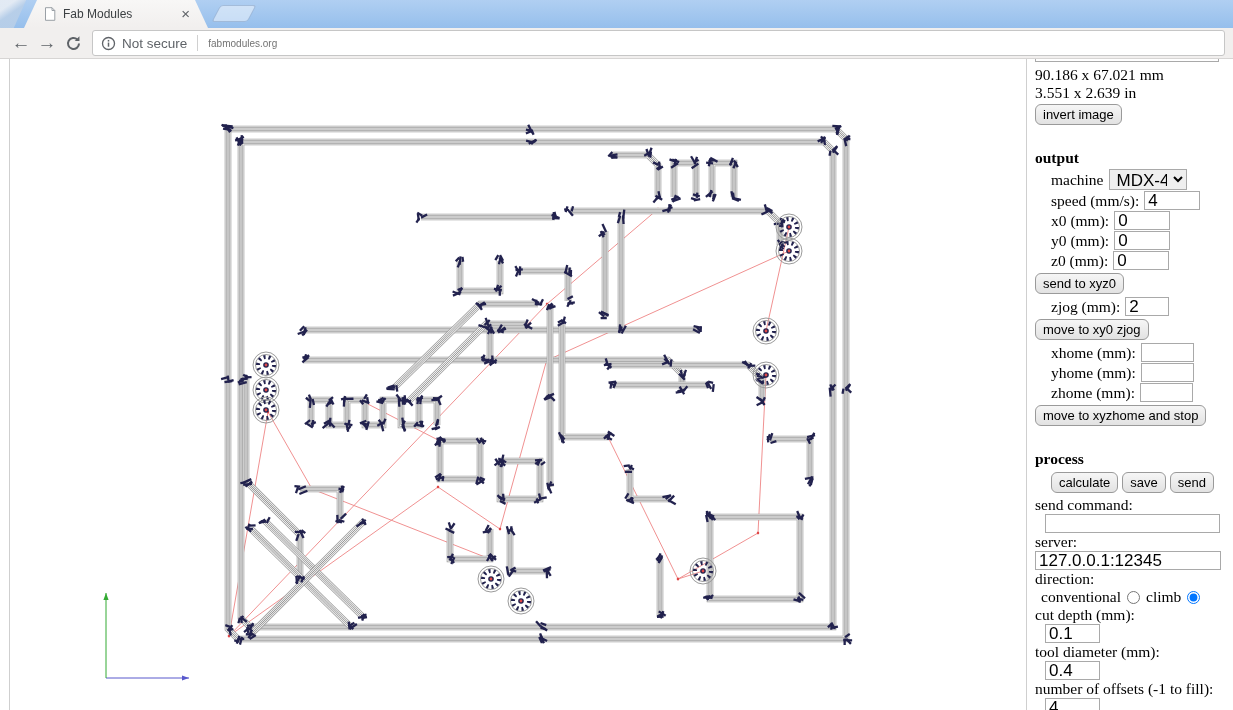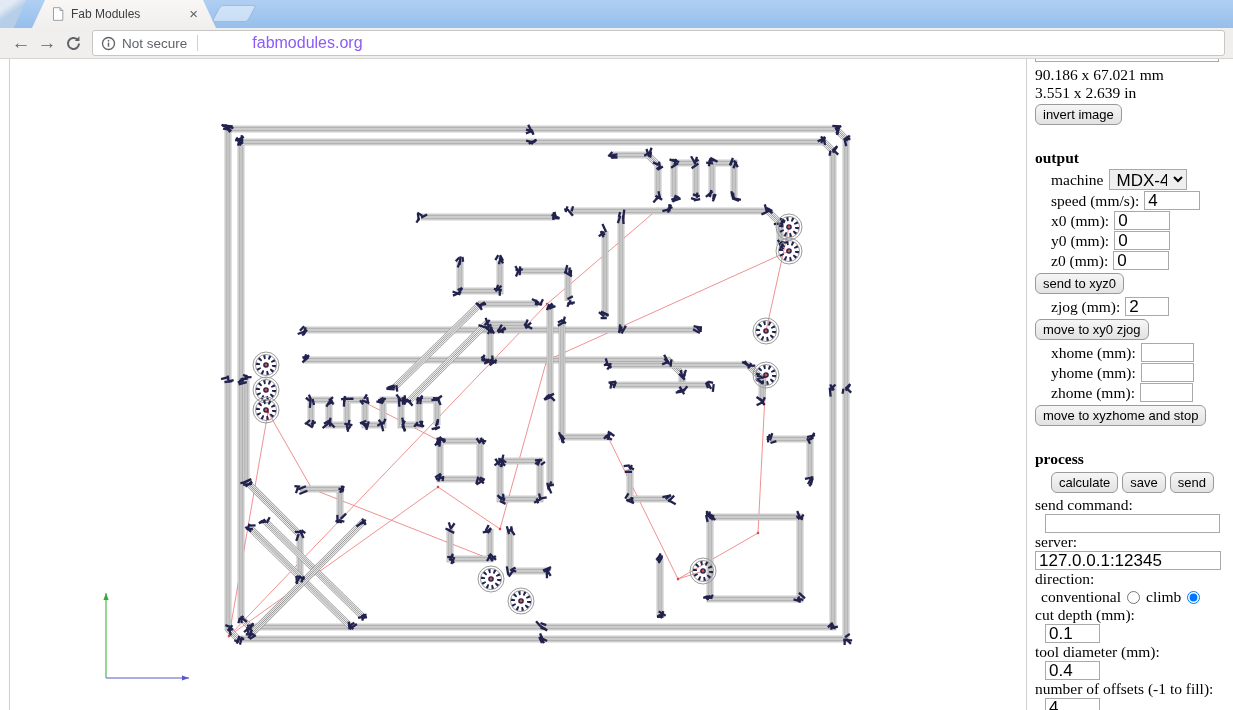--- a/index.html
+++ b/index.html
@@ -4,40 +4,40 @@
 <style>
   * { margin:0; padding:0; box-sizing:border-box; }
   html,body { width:1233px; height:710px; overflow:hidden; background:#fff;
               font-family:"Liberation Sans", sans-serif; }
 
   
   .tabstrip { position:relative; height:28px;
     background:linear-gradient(#b0cff2,#96bfec); overflow:hidden; }
   .win-edge { position:absolute; left:-14px; top:-6px; width:34px; height:40px;
     background:linear-gradient(135deg,#e8edf4 40%,#b9cfe8 60%); transform:skewX(-24deg); opacity:.9; }
-  .tab { position:absolute; left:32px; top:0; width:184px; height:28px;
+  .tab { position:absolute; left:24px; top:0; width:184px; height:28px;
     background:linear-gradient(#f8f7f6,#f1efee);
     clip-path:polygon(13px 0, calc(100% - 13px) 0, 100% 100%, 0 100%);
     display:flex; align-items:center; padding:0 18px 0 20px; }
   .tab-title { font-size:12px; color:#3c4043; flex:1; white-space:nowrap; }
   .favicon { width:12px; height:14px; margin-right:7px; flex:0 0 auto; }
   .tab-close { color:#5f6368; font-size:15px; line-height:14px; cursor:pointer; }
   .newtab-btn { position:absolute; left:216px; top:5px; width:36px; height:17px;
     background:rgba(255,255,255,.45); border:1px solid rgba(120,150,190,.5);
     border-radius:3px; transform:skewX(-28deg); }
 
   .toolbar { height:31px; background:#f1efee; display:flex; align-items:center;
     padding:0 8px; border-bottom:1px solid #d7d5d4; }
   .navbtn { width:26px; height:26px; display:flex; align-items:center; justify-content:center;
     color:#5f6368; font-size:19px; cursor:pointer; }
   .omnibox { flex:1; height:24px; background:#fff; border:1px solid #c6c6c6;
     border-radius:3px; margin-left:6px; display:flex; align-items:center; padding:12px 8px; }
   .sec-label { color:#5f6368; font-size:13.5px; margin:0 10px 0 6px; }
   .ob-divider { width:1px; height:16px; background:#d0d0d0; margin-right:10px; }
-  .url-text { color:#8b5cf6; font-size:16px;margin-left:44px; }
+  .url-text { color:#737373; font-size:10px; }
 
   
   .content { position:relative; width:1233px; height:493px; background:#fff; }
   .canvas-wrap { position:absolute; left:9px; top:0; width:1017px; height:651px;
     border-left:1px solid #cfcfcf; }
   .canvas-wrap svg { display:block; }
   .panel { position:absolute; left:1026px; top:0; width:207px; height:651px;
     border-left:1px solid #cfcfcf; padding:0 0 0 8px; overflow:hidden;
     font-family:"Liberation Serif", serif; font-size:15.5px; color:#000; }
   .clipped-input { width:184px; height:3px; border:1px solid #a9a9a9; border-top:none; margin-bottom:4px; }

